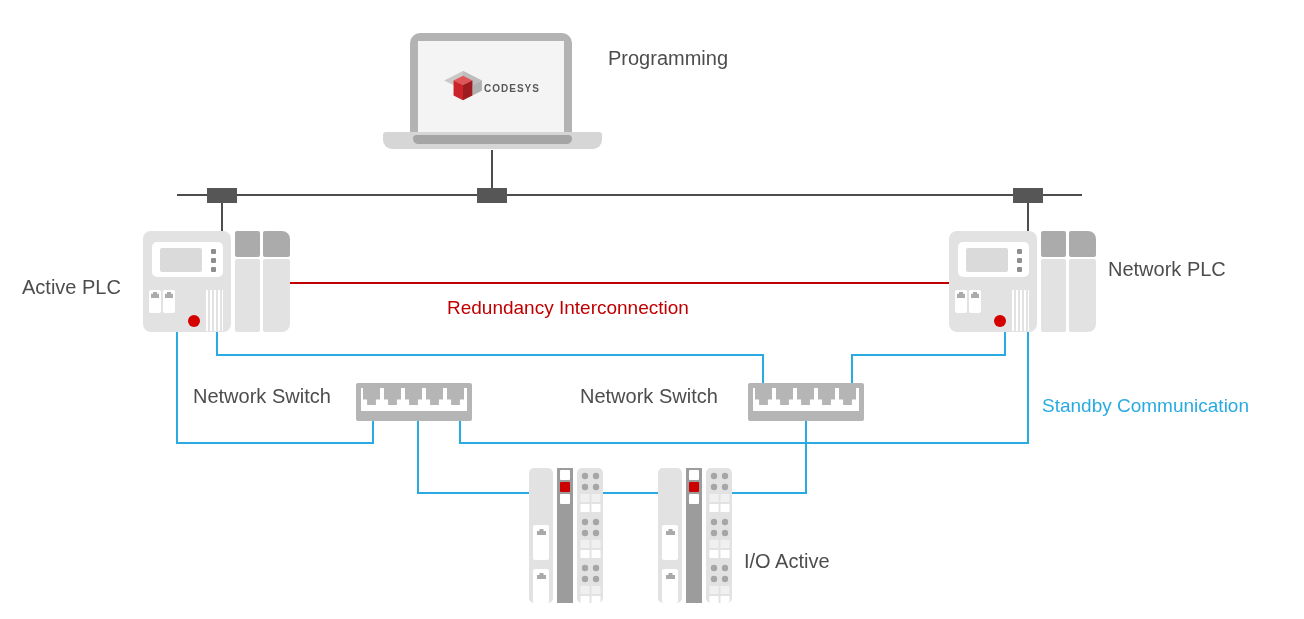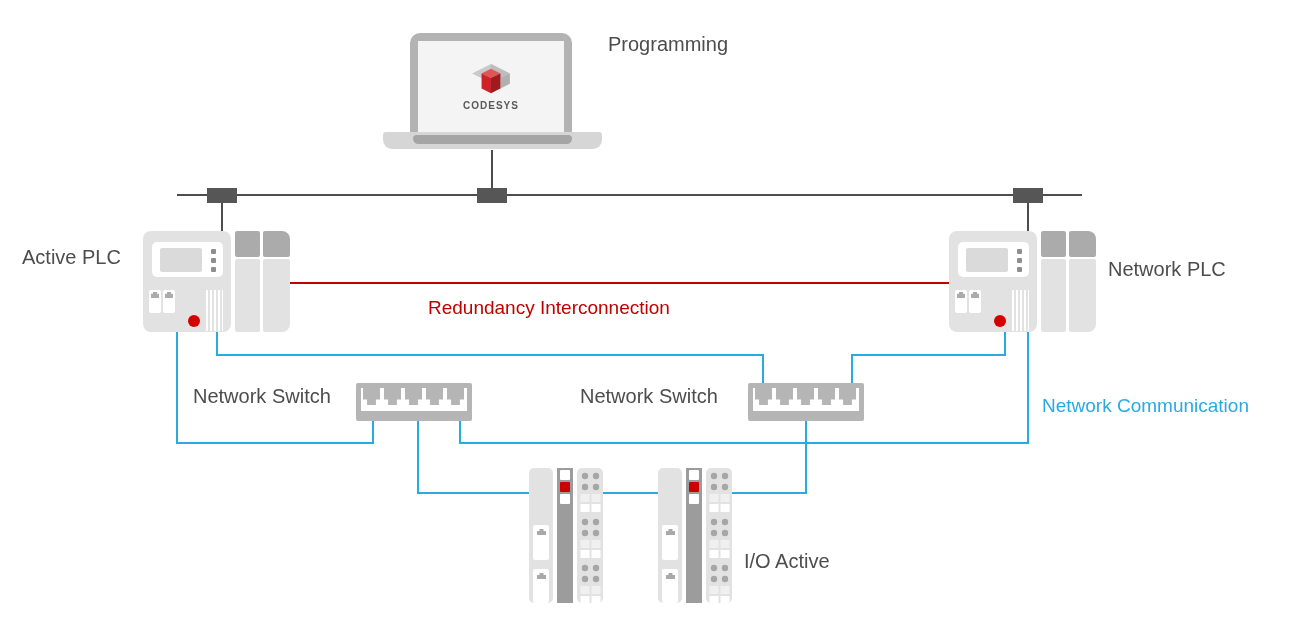--- a/index.html
+++ b/index.html
@@ -9,21 +9,21 @@
   }
   .abs{position:absolute;}
   
   .lbl{position:absolute;font-size:20px;color:#4d4d4d;white-space:nowrap;}
   .lbl.red{color:#c00000;font-size:19px;}
   .lbl.blue{color:#29abe2;font-size:19px;}
   
   .laptop-screen{position:absolute;left:410px;top:33px;width:162px;height:100px;
     background:#b3b3b3;border-radius:10px 10px 0 0;}
   .laptop-display{position:absolute;left:8px;top:8px;right:8px;bottom:0;background:#f4f4f4;
-    display:flex;flex-direction:column;align-items:center;justify-content:center;}
+    display:flex;flex-direction:row;align-items:center;justify-content:center;}
   .laptop-base{position:absolute;left:383px;top:132px;width:219px;height:17px;
     background:#d6d6d6;border-radius:3px 3px 9px 9px;}
   .laptop-recess{position:absolute;left:30px;right:30px;top:3px;height:9px;
     background:#a5a5a5;border-radius:4px 4px 6px 6px;}
   .codesys-text{margin-top:3px;font-size:10px;font-weight:bold;letter-spacing:1px;color:#595959;}
   
   .plc{position:absolute;width:147px;height:101px;}
   .plc-main{position:absolute;left:0;top:0;width:88px;height:101px;background:#e2e2e2;border-radius:8px;}
   .plc-display{position:absolute;left:9px;top:11px;width:71px;height:35px;background:#fff;border-radius:5px;}
   .plc-screen{position:absolute;left:8px;top:6px;width:42px;height:24px;background:#dadada;border-radius:2px;}
@@ -96,21 +96,21 @@
           <polygon points="12,11 22,16 22,32 12,27" fill="#cc2229"></polygon>
           <polygon points="22,16 32,11 32,27 22,32" fill="#9e1b1f"></polygon>
         </svg>
         <div class="codesys-text">CODESYS</div>
       </div>
     </div>
     <div class="laptop-base">
       <div class="laptop-recess"></div>
     </div>
   </div>
-  <div class="lbl" style="left:608px;top:33px">Programming</div>
+  <div class="lbl" style="left:608px;top:47px">Programming</div>
 
   <div class="plc" style="left:143px;top:231px">
     <div class="plc-main">
       <div class="plc-display">
         <div class="plc-screen"></div>
         <div class="plc-btns">
             <i></i>
             <i></i>
             <i></i>
           </div>
@@ -126,21 +126,21 @@
     </div>
     <div class="plc-module m1">
       <div class="mod-top"></div>
         <div class="mod-body"></div>
     </div>
     <div class="plc-module m2">
       <div class="mod-top"></div>
         <div class="mod-body"></div>
     </div>
   </div>
-  <div class="lbl" style="left:22px;top:246px">Active PLC</div>
+  <div class="lbl" style="left:22px;top:276px">Active PLC</div>
 
   <div class="plc" style="left:949px;top:231px">
     <div class="plc-main">
       <div class="plc-display">
         <div class="plc-screen"></div>
         <div class="plc-btns">
             <i></i>
             <i></i>
             <i></i>
           </div>
@@ -158,21 +158,21 @@
       <div class="mod-top"></div>
         <div class="mod-body"></div>
     </div>
     <div class="plc-module m2">
       <div class="mod-top"></div>
         <div class="mod-body"></div>
     </div>
   </div>
   <div class="lbl" style="left:1108px;top:258px">Network PLC</div>
 
-  <div class="lbl red" style="left:428px;top:297px">Redundancy Interconnection</div>
+  <div class="lbl red" style="left:447px;top:297px">Redundancy Interconnection</div>
 
   <div class="nswitch" style="left:356px;top:383px">
     <div class="nswitch-inner">
       <i class="njack"></i>
         <i class="njack"></i>
         <i class="njack"></i>
         <i class="njack"></i>
         <i class="njack"></i>
     </div>
   </div>
@@ -182,21 +182,21 @@
     <div class="nswitch-inner">
       <i class="njack"></i>
         <i class="njack"></i>
         <i class="njack"></i>
         <i class="njack"></i>
         <i class="njack"></i>
     </div>
   </div>
   <div class="lbl" style="left:580px;top:385px">Network Switch</div>
 
-  <div class="lbl blue" style="left:1042px;top:395px">Network Communication</div>
+  <div class="lbl blue" style="left:1042px;top:395px">Standby Communication</div>
 
   <div class="iomod" style="left:529px;top:468px">
     <svg width="74" height="135" viewBox="0 0 74 135">
       <defs>
         <pattern id="iopat1" x="48" y="2" width="26" height="46" patternUnits="userSpaceOnUse">
           <circle cx="8" cy="6" r="3.2" fill="#a6a6a6"></circle>
             <circle cx="19" cy="6" r="3.2" fill="#a6a6a6"></circle>
           <circle cx="8" cy="17" r="3.2" fill="#a6a6a6"></circle>
             <circle cx="19" cy="17" r="3.2" fill="#a6a6a6"></circle>
           <rect x="3.5" y="24" width="9" height="8" fill="#f0f0f0"></rect>

